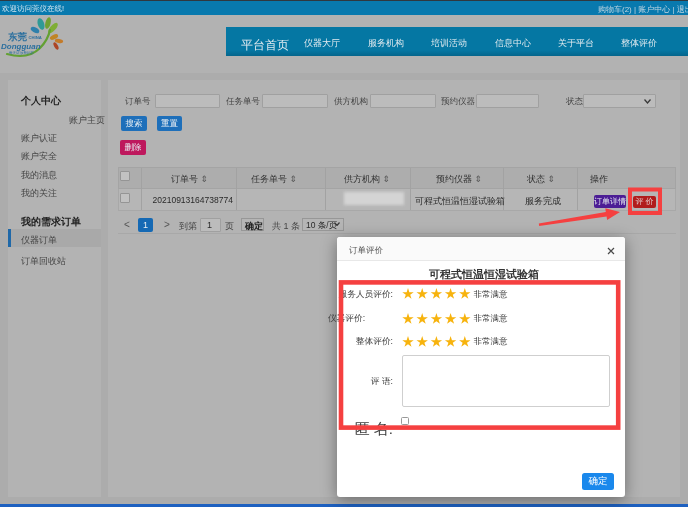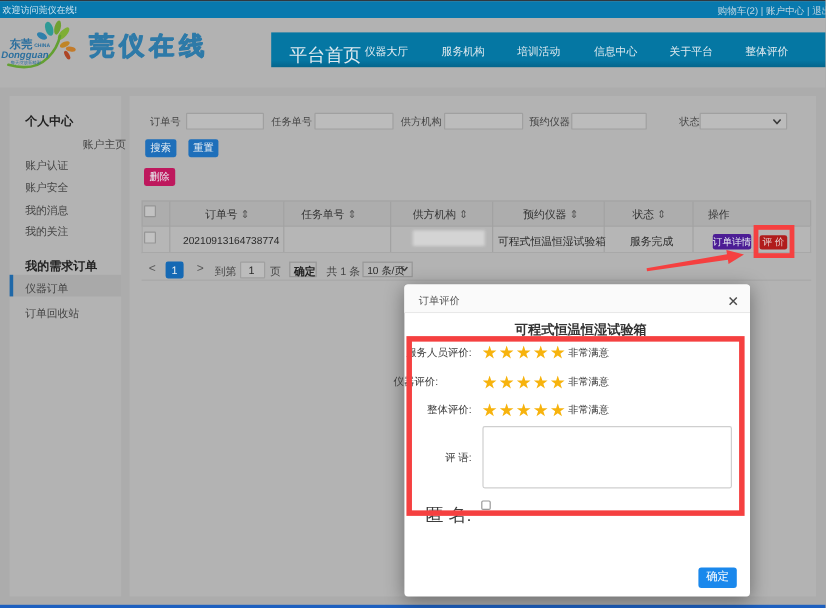--- a/index.html
+++ b/index.html
@@ -33,24 +33,23 @@
   <ellipse cx="56" cy="32" rx="1.8" ry="4.0" fill="#ad4526" transform="rotate(150 56 32)"></ellipse>
 
   <path d="M7 40 Q28 46 40 34 Q48 26 50 16" fill="none" stroke="#63a032" stroke-width="2.2" stroke-linecap="round"></path>
 
   <text x="8" y="26" font-size="9.5" font-weight="bold" fill="#2b6f9e" font-family="Liberation Sans,sans-serif">东莞</text>
   <text x="28.5" y="25" font-size="4.2" font-weight="bold" fill="#2b6f9e">CHINA</text>
   <text x="1" y="34.5" font-size="8" font-weight="bold" font-style="italic" fill="#2b6f9e">Dongguan</text>
   <text x="9" y="39.5" font-size="3.6" fill="#2b6f9e">每天绽放新精彩</text>
 </svg>
 
-<div class="txt" style="left:74px;top:24px;font-size:21px;font-weight:900;color:#2e7aa8;letter-spacing:4px;text-shadow:0.8px 0 0 #2e7aa8, 0 0.5px 0 #2e7aa8;">莞仪在线</div>
 
 <div class="abs" style="left:226px;top:27px;width:462px;height:29px;background:linear-gradient(#0577a3 80%,#04658c);"></div>
-<div class="txt" style="left:241px;top:36.5px;font-size:15px;color:#e2ebf0;">平台首页</div>
+<div class="txt" style="left:241px;top:36.5px;font-size:12px;color:#e2ebf0;">平台首页</div>
 <div class="txt" style="left:304px;top:36.5px;font-size:9px;color:#e2ebf0;">仪器大厅</div>
 <div class="txt" style="left:368px;top:36.5px;font-size:9px;color:#e2ebf0;">服务机构</div>
 <div class="txt" style="left:431px;top:36.5px;font-size:9px;color:#e2ebf0;">培训活动</div>
 <div class="txt" style="left:495px;top:36.5px;font-size:9px;color:#e2ebf0;">信息中心</div>
 <div class="txt" style="left:558px;top:36.5px;font-size:9px;color:#e2ebf0;">关于平台</div>
 <div class="txt" style="left:621px;top:36.5px;font-size:9px;color:#e2ebf0;">整体评价</div>
 
 <div class="abs" style="left:8px;top:80px;width:93px;height:417px;background:#b3b3b3;"></div>
 <div class="abs" style="left:108px;top:80px;width:572px;height:417px;background:#b3b3b3;"></div>
 

